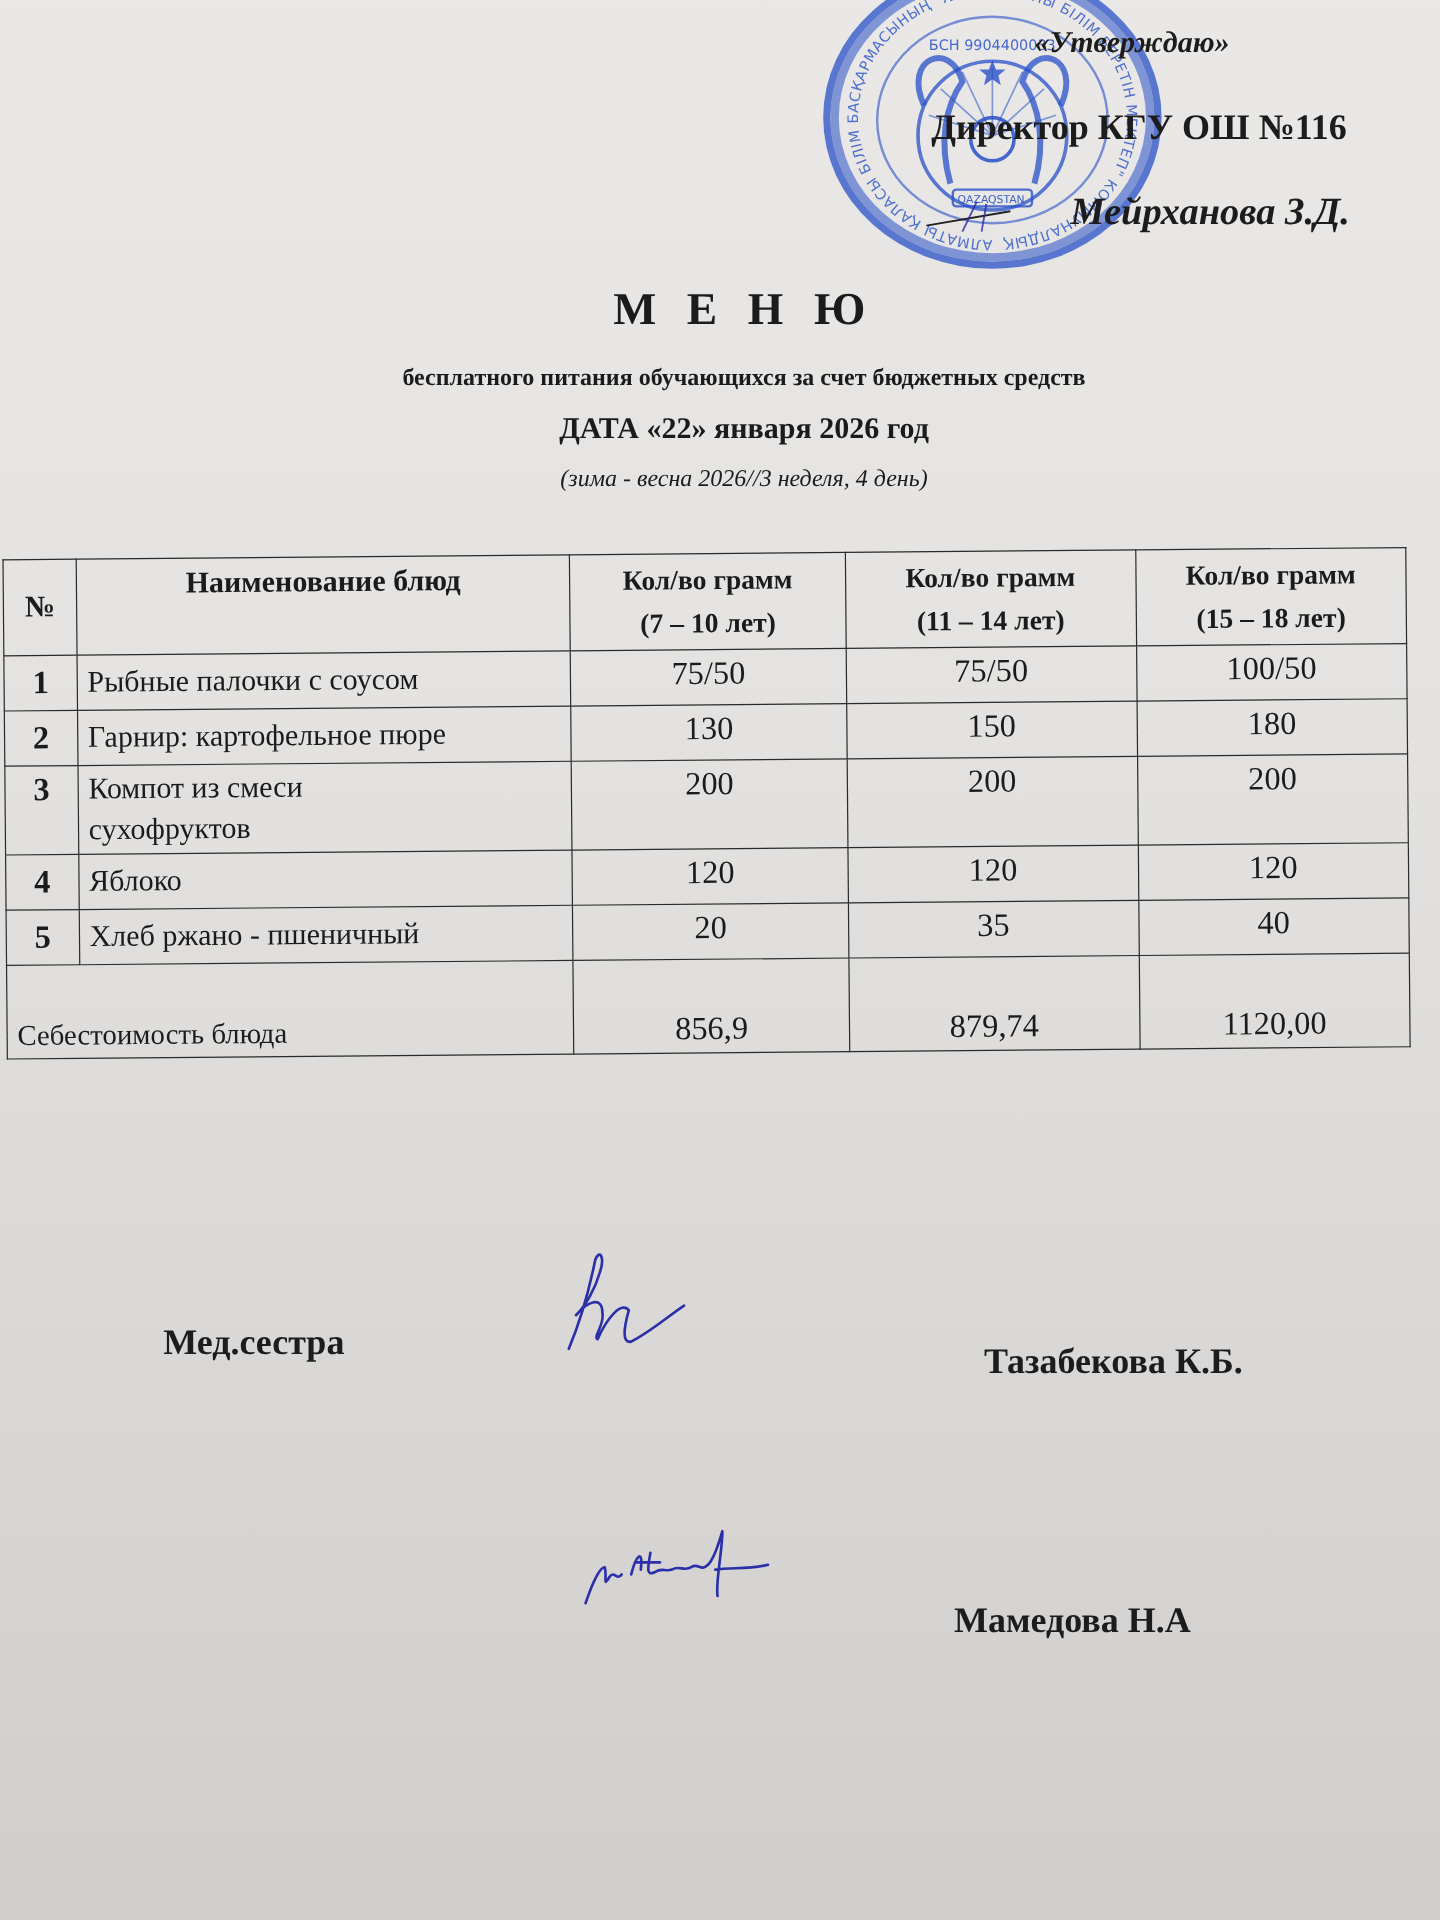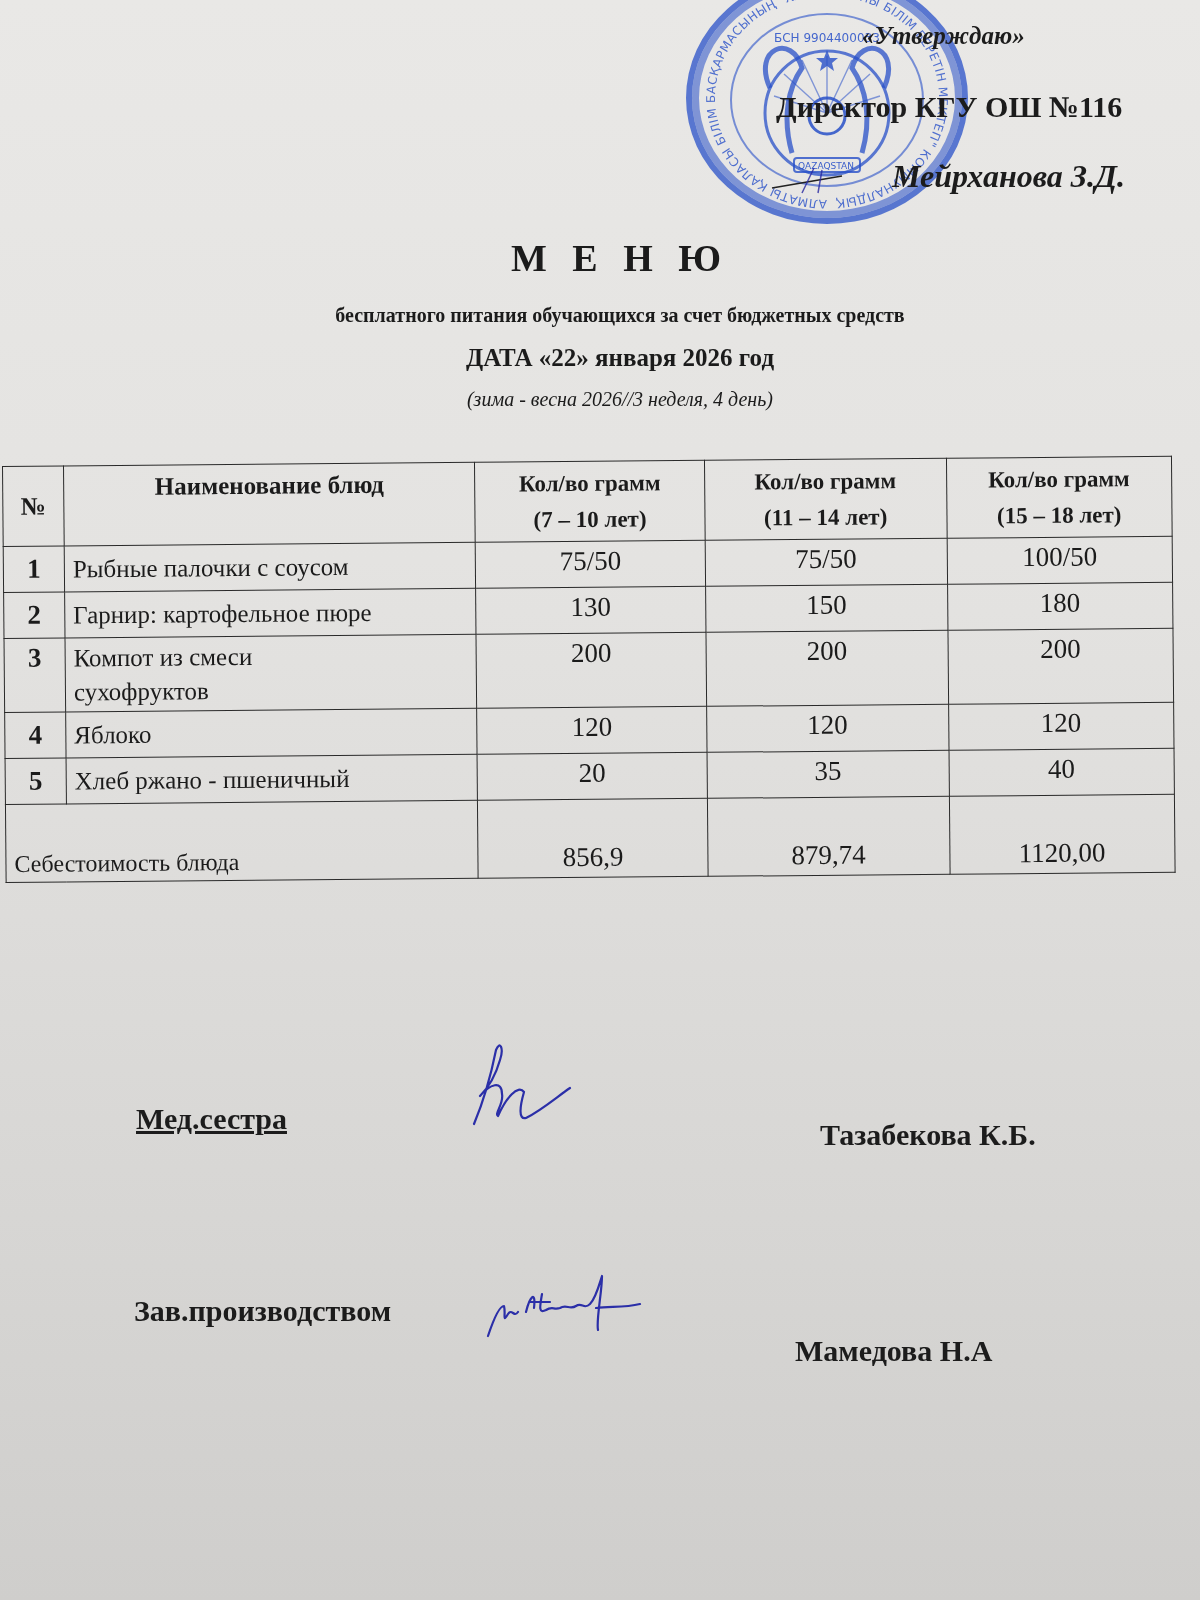--- a/index.html
+++ b/index.html
@@ -52,21 +52,21 @@
     .menu-table td.val { font-size: 27px; text-align: center; vertical-align: top; padding-top: 4px; }
     .menu-table tr.head { height: 80px; }
     .menu-table tr.r { height: 46px; }
     .menu-table tr.r.tall { height: 74px; }
     .menu-table tr.total td.label { font-size: 24px; vertical-align: bottom; padding-bottom: 4px; }
     .menu-table tr.total td.val { vertical-align: bottom; padding-bottom: 4px; }
     .menu-table tr.total { height: 78px; }
 
     
     .sig-label { position: absolute; font-weight: bold; font-size: 30px; color: #1c1c1c; }
-    .sig1 { left: 136px; top: 1102px; text-decoration: underline; }
+    .sig1 { left: 136px; top: 1102px; }
     .sig1-name { left: 820px; top: 1118px; }
     .sig2 { left: 134px; top: 1294px; }
     .sig2-name { left: 795px; top: 1288px; margin-top: 46px; }
     .signature { position: absolute; }
     .signature path { fill: none; stroke: #2b2fa8; stroke-width: 2.2; stroke-linecap: round; stroke-linejoin: round; }
   </style>
 </head>
 <body>
 
 <div class="page">
@@ -180,19 +180,18 @@
     </tr>
   </tbody>
     </table>
 
   <div class="sig-label sig1">Мед.сестра</div>
   <svg class="signature" style="left:462px;top:1040px" width="120" height="100" viewBox="0 0 120 100">
     <path d="M 12,84 C 22,60 30,30 34,10 C 38,0 42,8 38,20 C 34,34 26,48 18,56 C 28,44 40,40 40,54 C 42,64 32,74 36,76 C 44,58 56,44 62,52 C 58,66 56,80 64,78 C 80,70 96,56 108,48"></path>
   </svg>
   <div class="sig-label sig1-name">Тазабекова К.Б.</div>
 
-  <div class="sig-label sig2">Зав.производством</div>
   <svg class="signature" style="left:484px;top:1272px" width="170" height="70" viewBox="0 0 170 70">
     <path d="M 4,64 C 10,46 16,34 20,34 C 22,42 18,52 24,42 C 28,36 30,46 34,40 M 42,40 C 46,24 52,18 50,36 M 46,30 L 66,30 M 58,22 C 56,34 54,42 62,38 C 68,34 70,38 76,36 C 82,32 86,38 92,34 C 98,30 100,38 106,32 C 112,26 116,10 118,4 C 118,20 112,48 114,58 M 112,36 C 126,34 140,36 156,32"></path>
   </svg>
   <div class="sig-label sig2-name">Мамедова Н.А</div>
 
 </div>
 
 </body></html>

